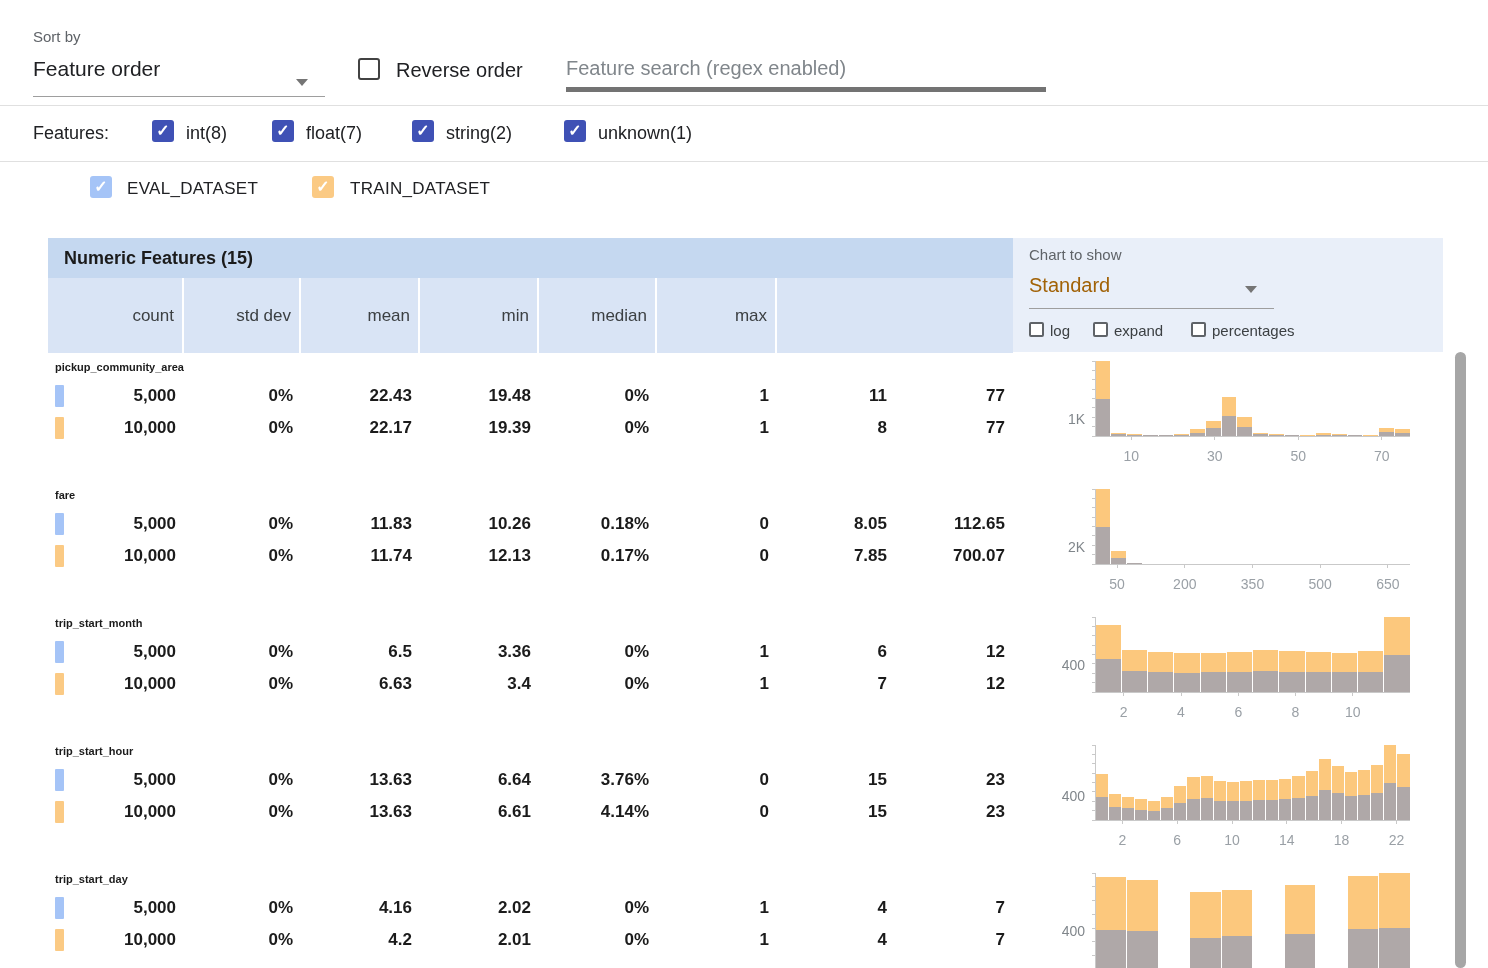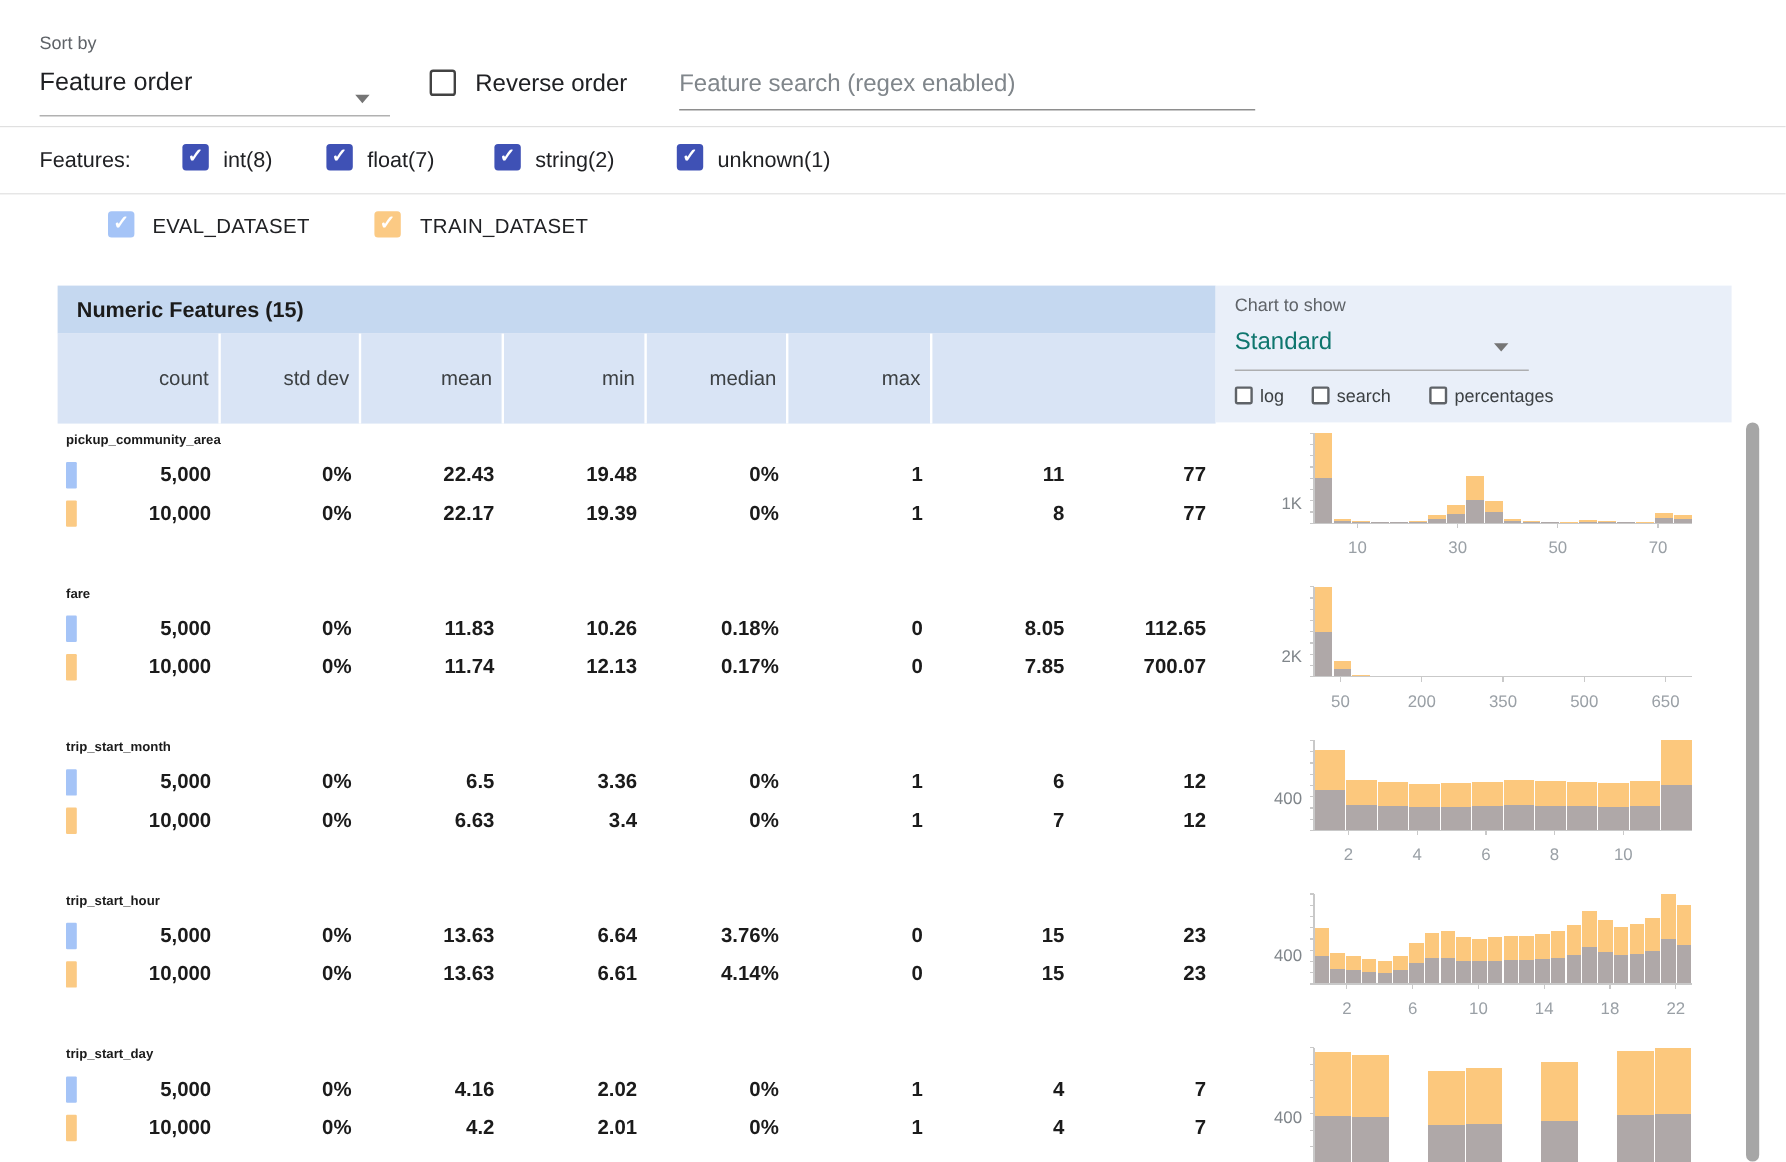--- a/index.html
+++ b/index.html
@@ -10,21 +10,21 @@
   
   .sortby-label { left:33px; top:28px; font-size:15px; color:#5f6368; }
   .sortby-value { left:33px; top:57px; font-size:21px; color:#202124; }
   .sortby-underline { left:33px; top:96px; width:292px; height:1px; background:#9e9e9e; }
   .sortby-arrow { left:296px; top:79px; width:0; height:0;
                   border-left:6px solid transparent; border-right:6px solid transparent;
                   border-top:7px solid #757575; }
   .reverse-cb { left:358px; top:58px; }
   .reverse-label { left:396px; top:59px; font-size:20px; }
   .search-input { left:566px; top:50px; width:480px; height:42px; font-size:20px;
-                  border:none; border-bottom:1px solid #737373; outline:none;
+                  border:none; border-bottom:5px solid #737373; outline:none;
                   font-family:"Liberation Sans",sans-serif; color:#202124; background:transparent; }
   .search-input::placeholder { color:#80868b; }
 
   
   .features-band { left:0; top:105px; width:1488px; height:57px;
                    border-top:1px solid #e0e0e0; border-bottom:1px solid #e0e0e0; }
   .features-label { left:33px; top:17px; font-size:18px; }
   .f-cb0 { left:152px; top:14px; } .f-lb0 { left:186px; top:17px; }
   .f-cb1 { left:272px; top:14px; } .f-lb1 { left:306px; top:17px; }
   .f-cb2 { left:412px; top:14px; } .f-lb2 { left:446px; top:17px; }
@@ -50,21 +50,21 @@
   
   .table { left:48px; top:238px; width:1395px; height:760px; position:absolute; }
   .t-title { position:absolute; left:0; top:0; width:965px; height:40px; background:#c5d8f0;
              font-size:18px; font-weight:bold; line-height:40px; padding-left:16px; color:#1b1b1b; }
   .t-cols { position:absolute; left:0; top:40px; width:965px; height:75px; background:#d9e4f5;
             display:grid; grid-template-columns:136px 117px 119px 119px 118px 120px 118px 118px; }
   .t-cols .hcell { border-right:2px solid #fff; display:flex; align-items:center;
                    justify-content:flex-end; padding-right:8px; font-size:17px; color:#3c4043; }
   .t-panel { position:absolute; left:965px; top:0; width:430px; height:114px; background:#e9eff9; }
   .panel-label { left:16px; top:8px; font-size:15px; color:#5f6368; }
-  .panel-value { left:16px; top:36px; font-size:20px; color:#0f766e; }
+  .panel-value { left:16px; top:36px; font-size:20px; color:#a16207; }
   .panel-arrow { left:232px; top:48px; width:0; height:0;
                  border-left:6px solid transparent; border-right:6px solid transparent;
                  border-top:7px solid #757575; }
   .panel-underline { left:16px; top:70px; width:245px; height:1px; background:#9e9e9e; }
   .p-cb0 { left:16px;  top:84px; } .p-lb0 { left:37px;  top:84px; }
   .p-cb1 { left:80px;  top:84px; } .p-lb1 { left:101px; top:84px; }
   .p-cb2 { left:178px; top:84px; } .p-lb2 { left:199px; top:84px; }
   .p-label { font-size:15px; color:#3c4043; }
 
   
@@ -135,21 +135,21 @@
 
   <div class="t-panel">
     <div class="abs panel-label">Chart to show</div>
     <div class="abs panel-value">Standard</div>
     <div class="abs panel-arrow"></div>
     <div class="abs panel-underline"></div>
 
     <div class="cb small p-cb0"></div>
     <div class="abs p-label p-lb0">log</div>
     <div class="cb small p-cb1"></div>
-    <div class="abs p-label p-lb1">search</div>
+    <div class="abs p-label p-lb1">expand</div>
     <div class="cb small p-cb2"></div>
     <div class="abs p-label p-lb2">percentages</div>
   </div>
 
   <div class="t-body">
 
     <div class="group">
       <div class="g-name">pickup_community_area</div>
       <div class="g-row">
         <span class="chip chip-eval"></span>

